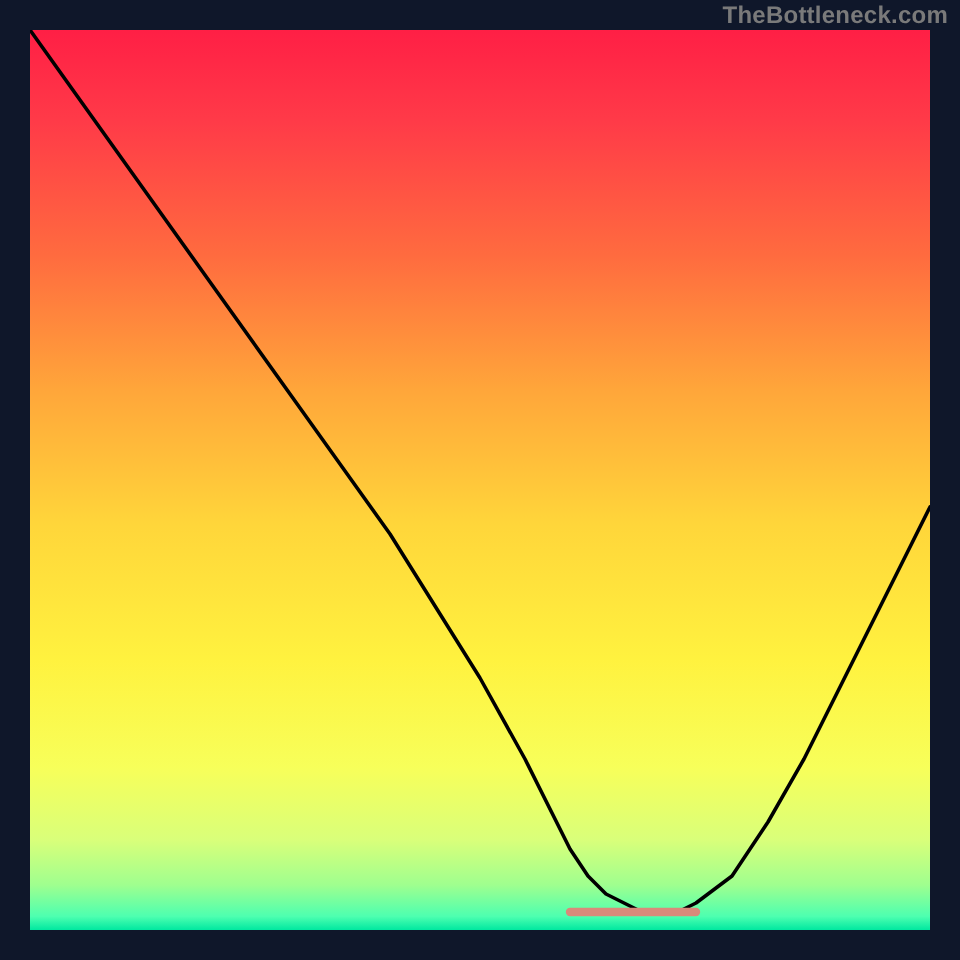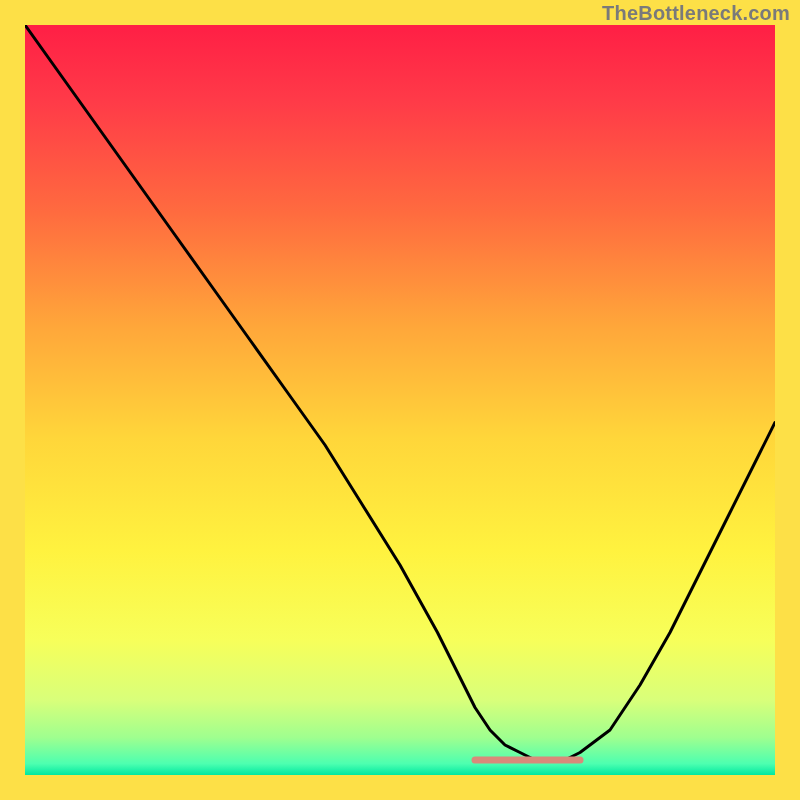--- a/index.html
+++ b/index.html
@@ -9,21 +9,21 @@
     height: 800px;
     background: #000;
     overflow: hidden;
   }
   .frame {
     position: absolute;
     left: 0;
     top: 0;
     width: 800px;
     height: 800px;
-    background: #fde047;
+    background: #0f172a;
   }
   .plot {
     position: absolute;
     left: 25px;
     top: 25px;
     width: 750px;
     height: 750px;
     overflow: hidden;
   }
   .gradient {

